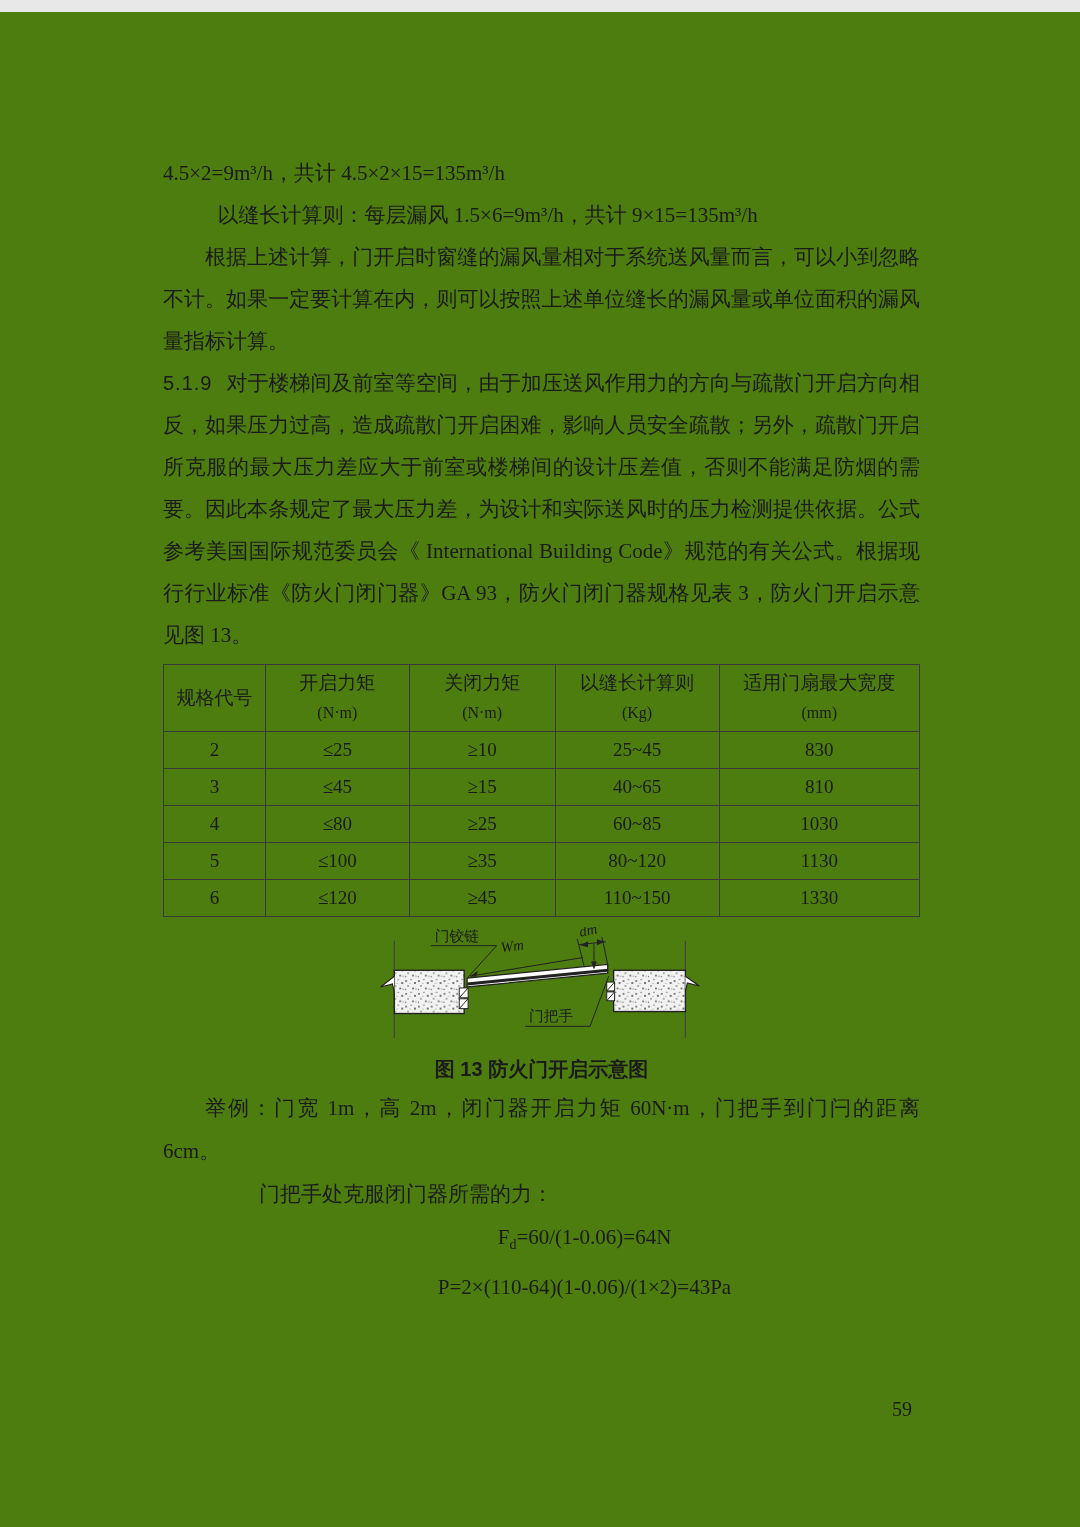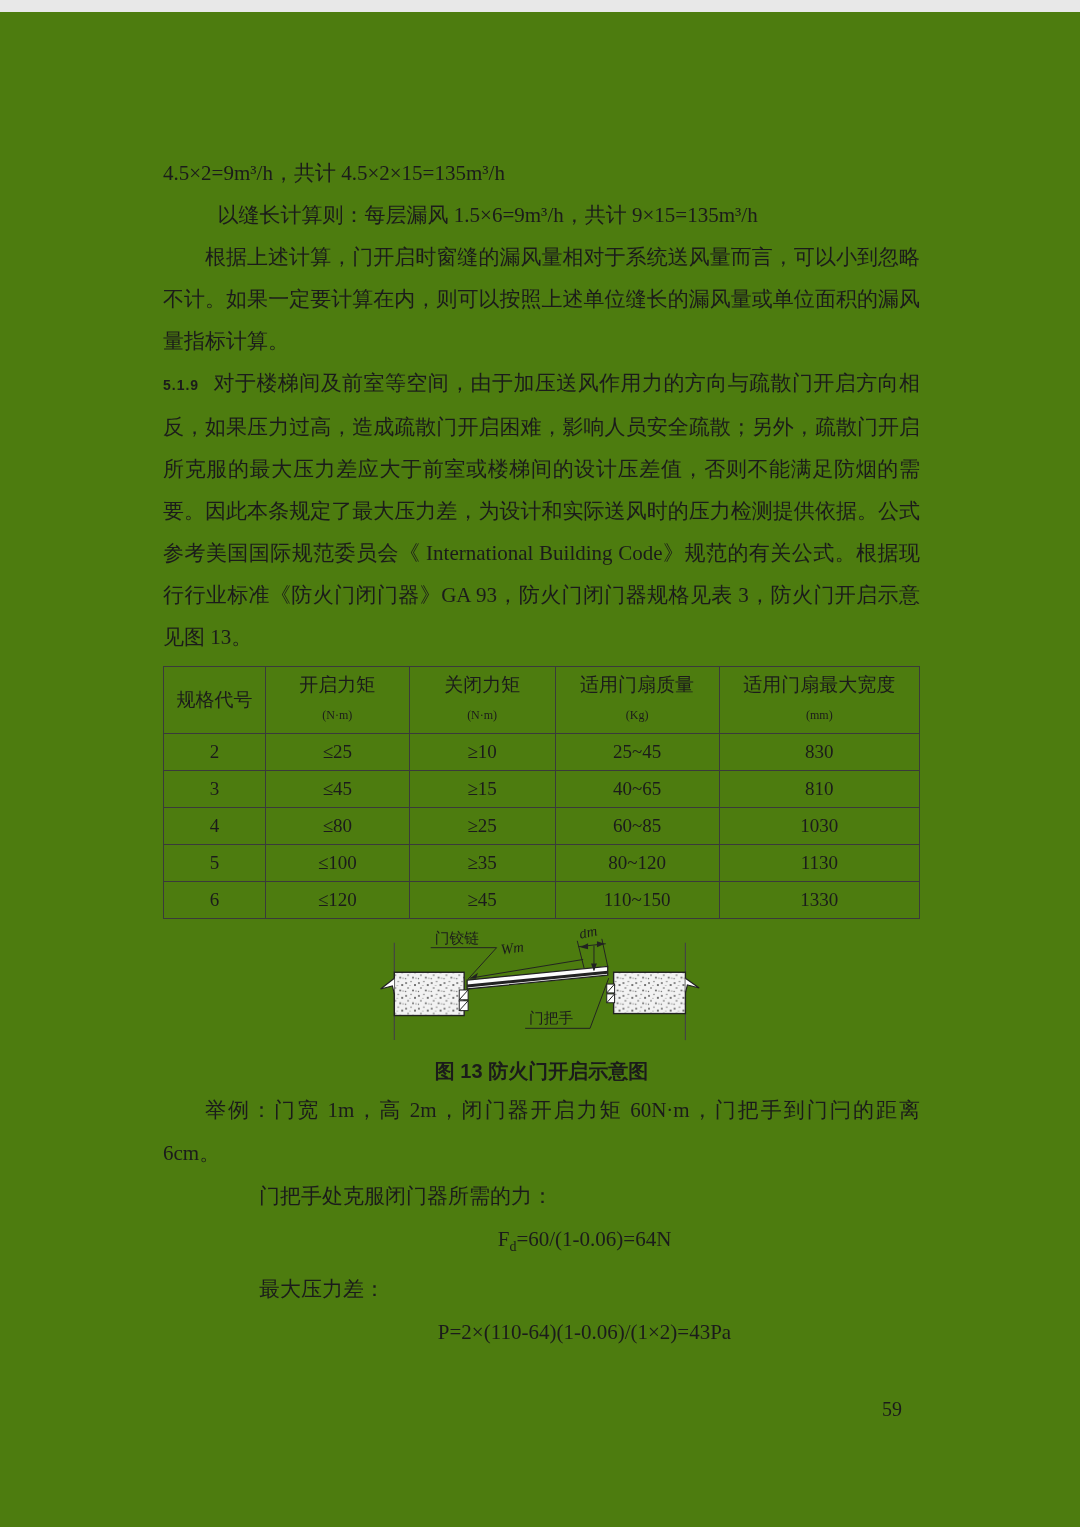--- a/index.html
+++ b/index.html
@@ -11,45 +11,45 @@
     font-family:"Liberation Serif","DejaVu Serif",serif;
     color:#1b1b1b;
     overflow:hidden;
   }
   .content{position:absolute;left:163px;top:140px;width:757px;}
   .para{font-size:21px;line-height:42px;text-align:justify;margin:0;}
   .indent2{text-indent:2em;}
   .indent25{text-indent:2.6em;}
   .noindent{text-indent:0;}
   .bold-seg{font-weight:bold;}
-  .clause-num{font-weight:bold;font-family:"Liberation Sans","DejaVu Sans",sans-serif;font-size:14px;letter-spacing:1px;margin-right:14px;}
+  .clause-num{font-weight:normal;font-family:"Liberation Sans","DejaVu Sans",sans-serif;font-size:20px;letter-spacing:1px;margin-right:14px;}
   .caption{
     font-family:"Liberation Sans","DejaVu Sans",sans-serif;
     font-weight:bold;font-size:20px;text-align:center;
     line-height:34px;margin:2px 0 0 0;
   }
   .fig-caption{line-height:36px;margin-top:2px;}
   table.spec{
     width:100%;border-collapse:collapse;margin-top:8px;
     table-layout:fixed;
   }
   table.spec th,table.spec td{
     border:1.5px solid #3a3a3a;text-align:center;vertical-align:middle;
     font-weight:normal;padding:0;
   }
   table.spec th{height:66px;font-size:19px;line-height:30px;}
   table.spec td{height:36px;font-size:19px;}
-  .hdr2{font-size:12px;}
+  .hdr2{font-size:16px;}
   .fig-wrap{text-align:center;margin-top:10px;}
   .fig-wrap svg{display:inline-block;margin-left:-18px;}
   .ex-sub{padding-left:96px;text-align:left;}
   .ex-formula{padding-left:86px;text-align:center;}
   sub.fsub{font-size:14px;}
   .pagenum{
-    position:absolute;top:1386px;right:178px;
+    position:absolute;top:1386px;right:168px;
     font-size:20px;font-family:"Liberation Serif","DejaVu Serif",serif;
   }
   .svgtext{font-family:"Liberation Serif","DejaVu Serif",serif;font-size:15px;fill:#1b1b1b;}
   .svgdim{font-family:"Liberation Serif","DejaVu Serif",serif;font-style:italic;font-size:15px;fill:#1b1b1b;}
 </style>
 </head>
 <body>
 
 <div class="page">
   <div class="content">
@@ -79,21 +79,21 @@
             </th>
           <th>
               <div>开启力矩</div>
               <div class="hdr2">(N·m)</div>
             </th>
           <th>
               <div>关闭力矩</div>
               <div class="hdr2">(N·m)</div>
             </th>
           <th>
-              <div>适用门扇质量</div>
+              <div>以缝长计算则</div>
               <div class="hdr2">(Kg)</div>
             </th>
           <th>
               <div>适用门扇最大宽度</div>
               <div class="hdr2">(mm)</div>
             </th>
         </tr>
       </thead>
       <tbody>
         <tr>
@@ -193,19 +193,18 @@
         <line x1="162" y1="101" x2="228" y2="101" stroke="#222" stroke-width="1"></line>
         <line x1="228" y1="101" x2="247" y2="50" stroke="#222" stroke-width="1"></line>
       </svg>
     </div>
 
     <p class="caption fig-caption">图 13 防火门开启示意图</p>
 
     <p class="para indent2" style="line-height:43px;">举例：门宽 1m，高 2m，闭门器开启力矩 60N·m，门把手到门闩的距离 6cm。</p>
     <p class="para ex-sub" style="line-height:43px;">门把手处克服闭门器所需的力：</p>
     <p class="para ex-formula" style="line-height:43px;"><span>F</span><sub class="fsub">d</sub><span>=60/(1-0.06)=64N</span></p>
-    <p class="para ex-sub" style="line-height:43px;">最大压力差：</p>
     <p class="para ex-formula" style="line-height:43px;">P=2×(110-64)(1-0.06)/(1×2)=43Pa</p>
 
   </div>
 
   <div class="pagenum">59</div>
 </div>
 
 </body></html>

